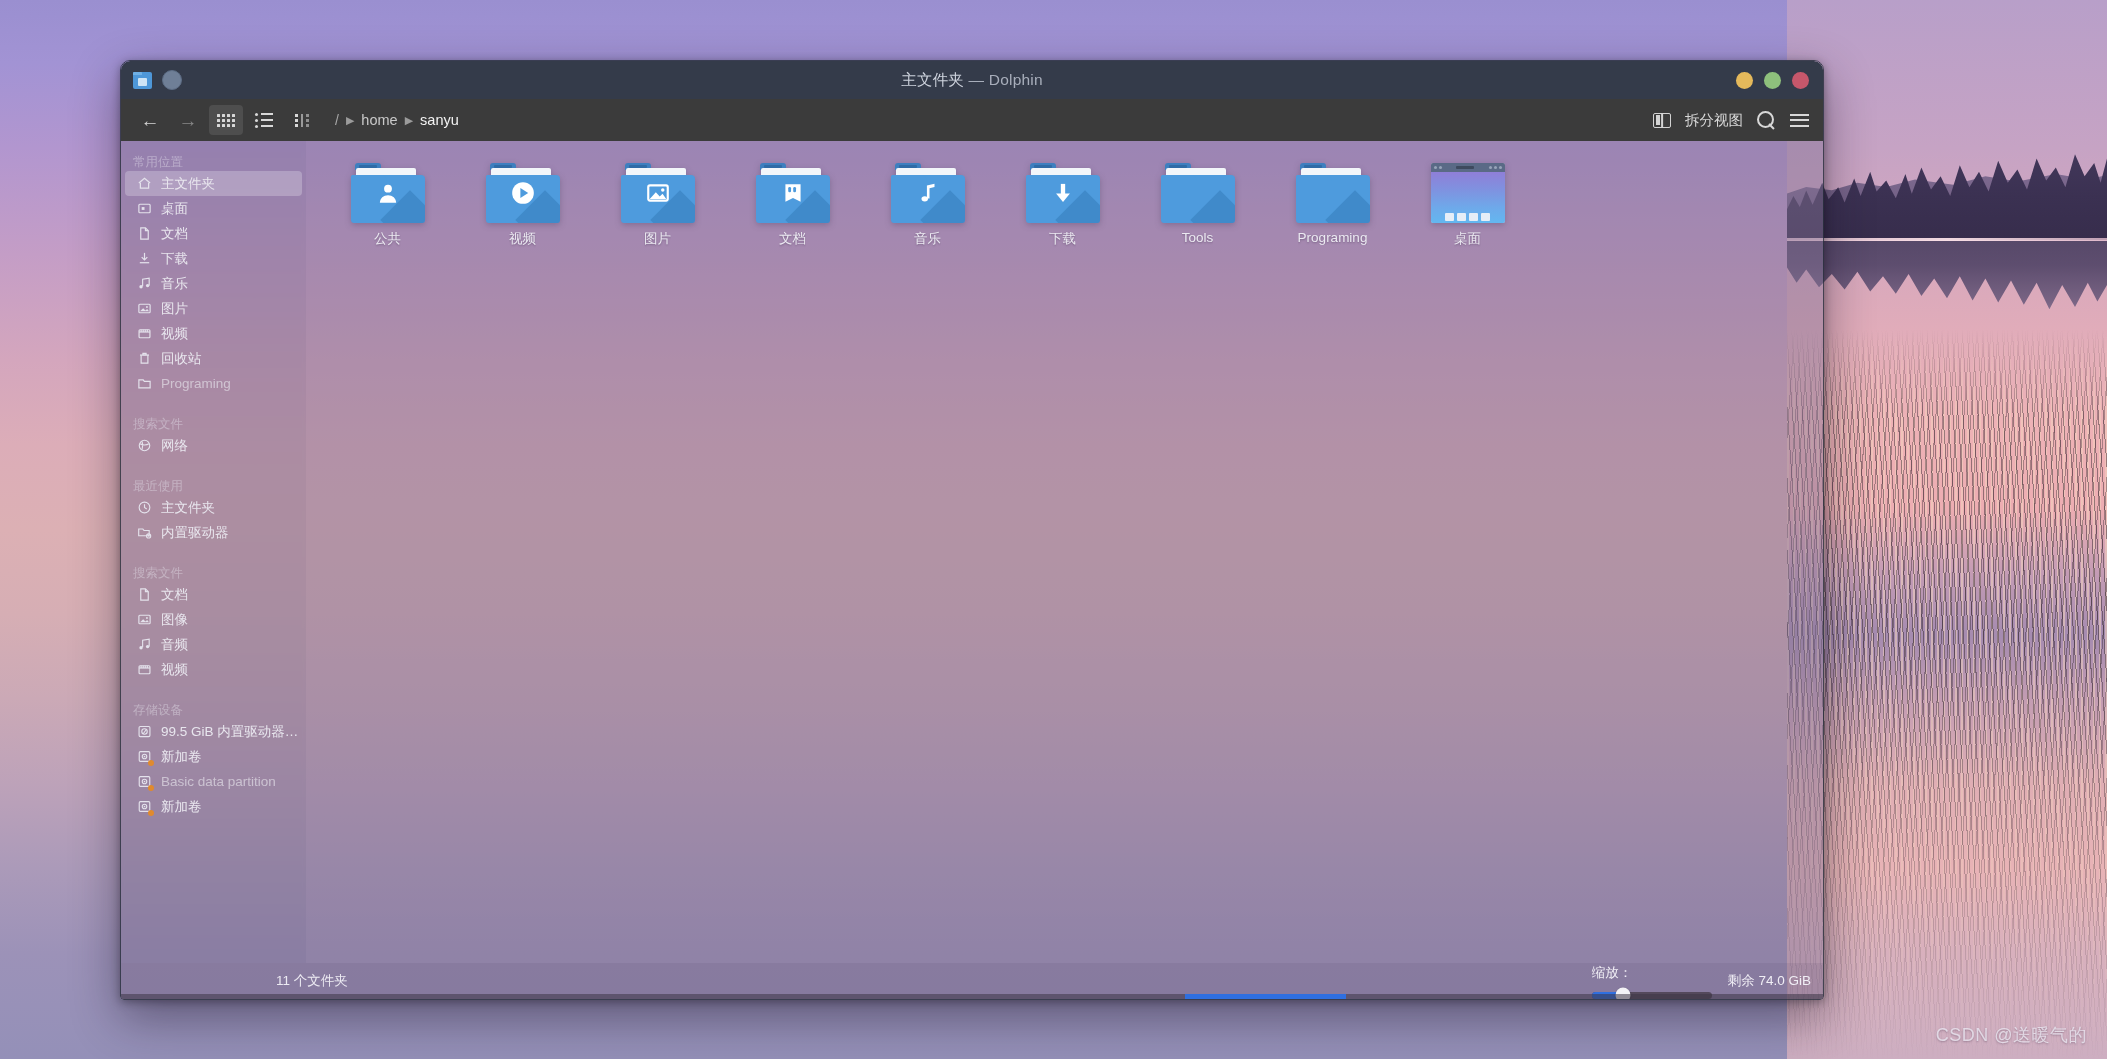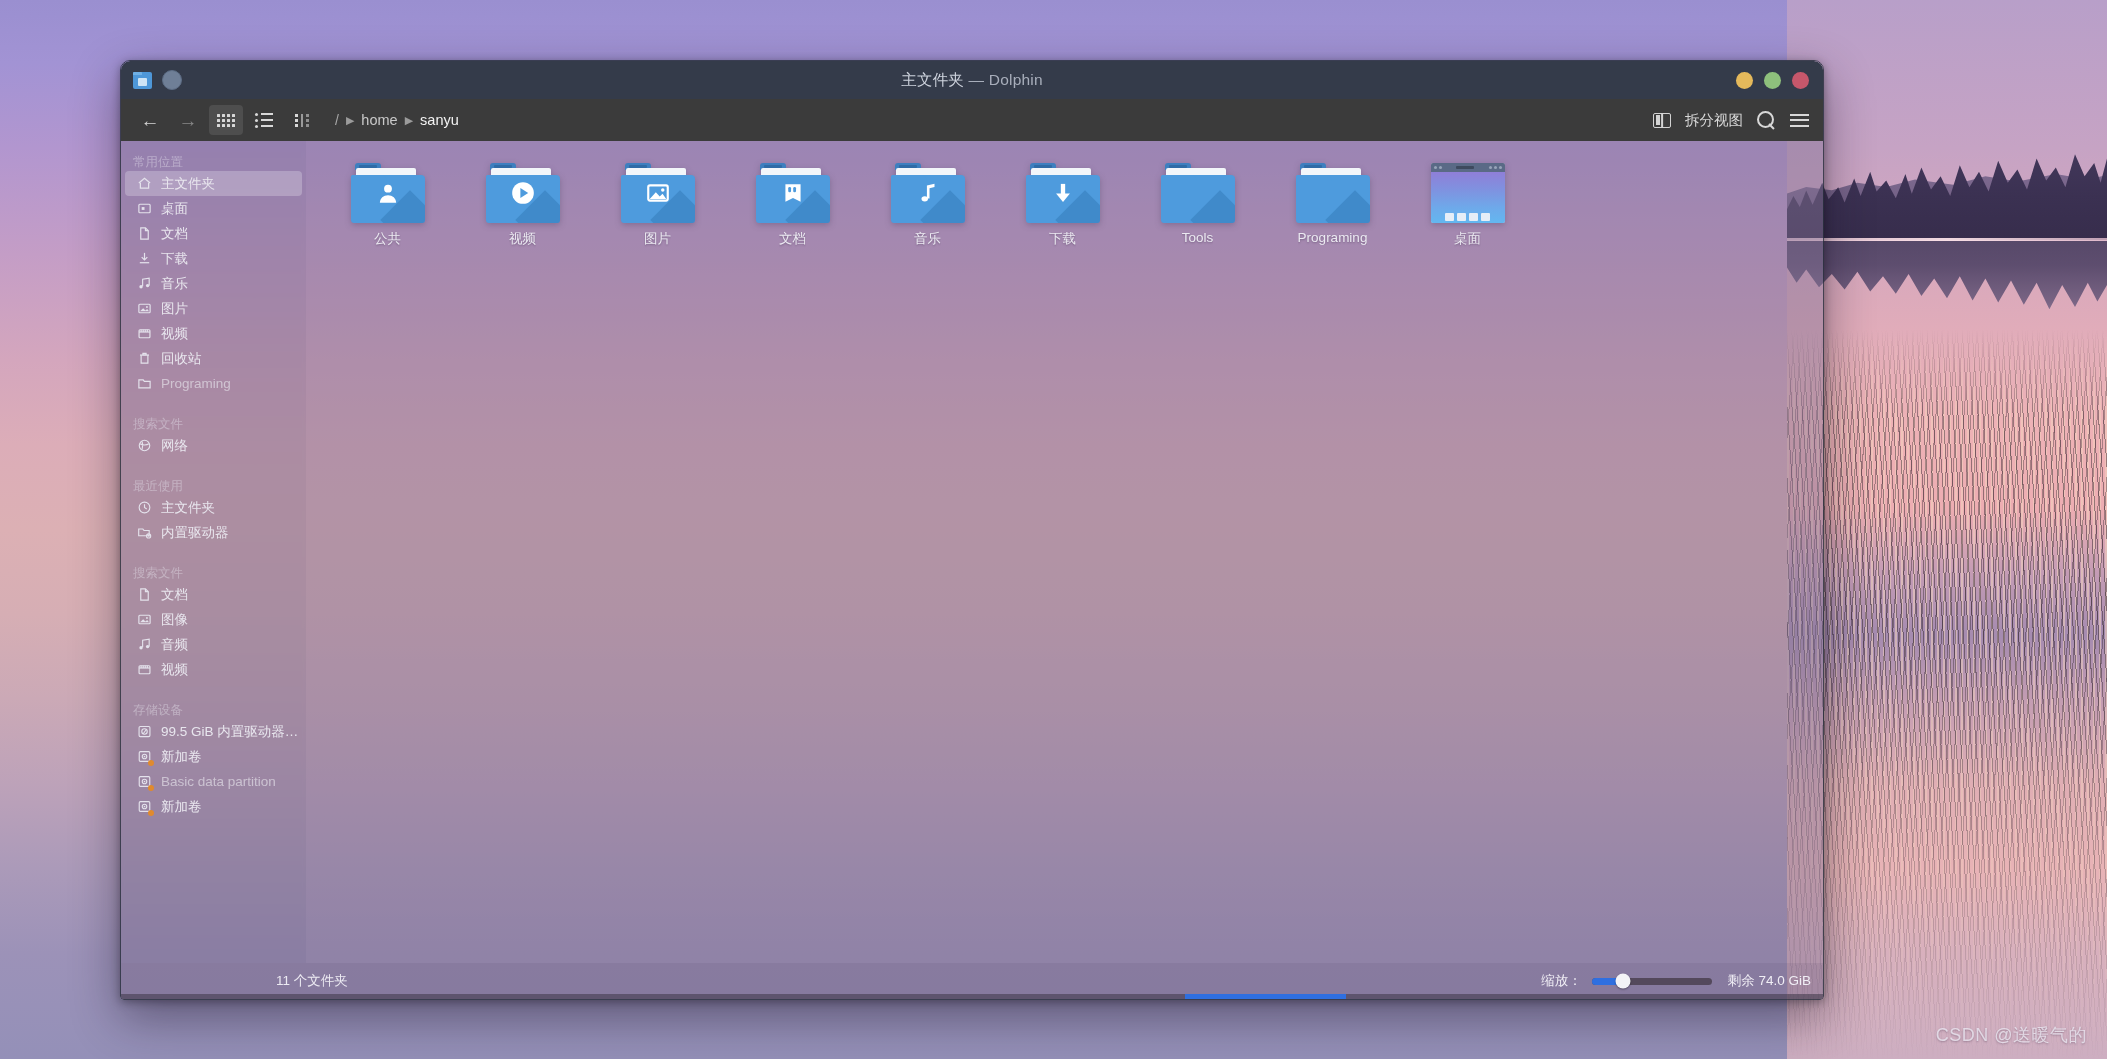--- a/index.html
+++ b/index.html
@@ -342,21 +342,21 @@
   #statusbar {
     height: 36px; flex: 0 0 36px;
     background: rgba(118,102,136,.52);
     display: flex; align-items: center;
     padding: 0 12px 0 0;
     position: relative;
     font-size: 13.5px; color: #eceaf2;
   }
   #status-count { margin-left: 155px; }
   #status-right { margin-left: auto; display: flex; align-items: center; gap: 16px; }
-  #zoom-group { display: flex; align-items: center; gap: 10px; }
+  #zoom-group { display: flex; align-items: flex-start; gap: 10px; flex-direction: column; }
   #zoom-label { color: #f0eef5; }
   #zoom-slider {
     width: 120px; height: 7px; border-radius: 4px;
     background: #54495c; position: relative;
   }
   #zoom-slider .fill {
     position: absolute; left: 0; top: 0; bottom: 0; width: 26%;
     background: #2f6fe0; border-radius: 4px;
   }
   #zoom-slider .knob {

